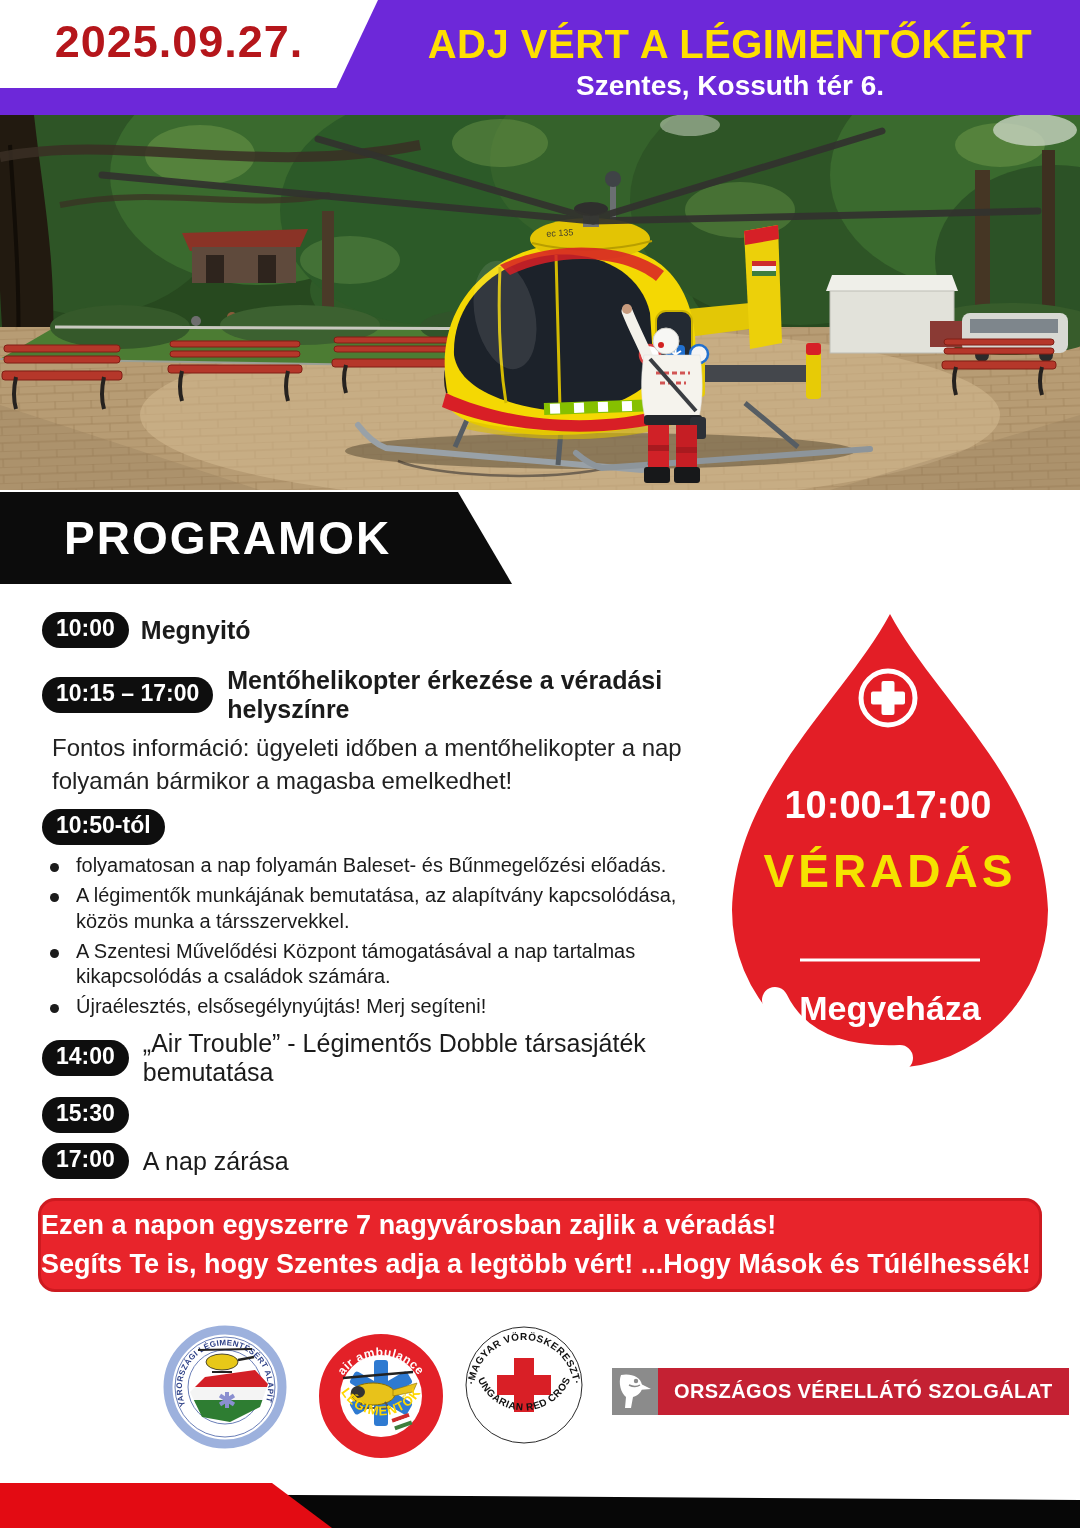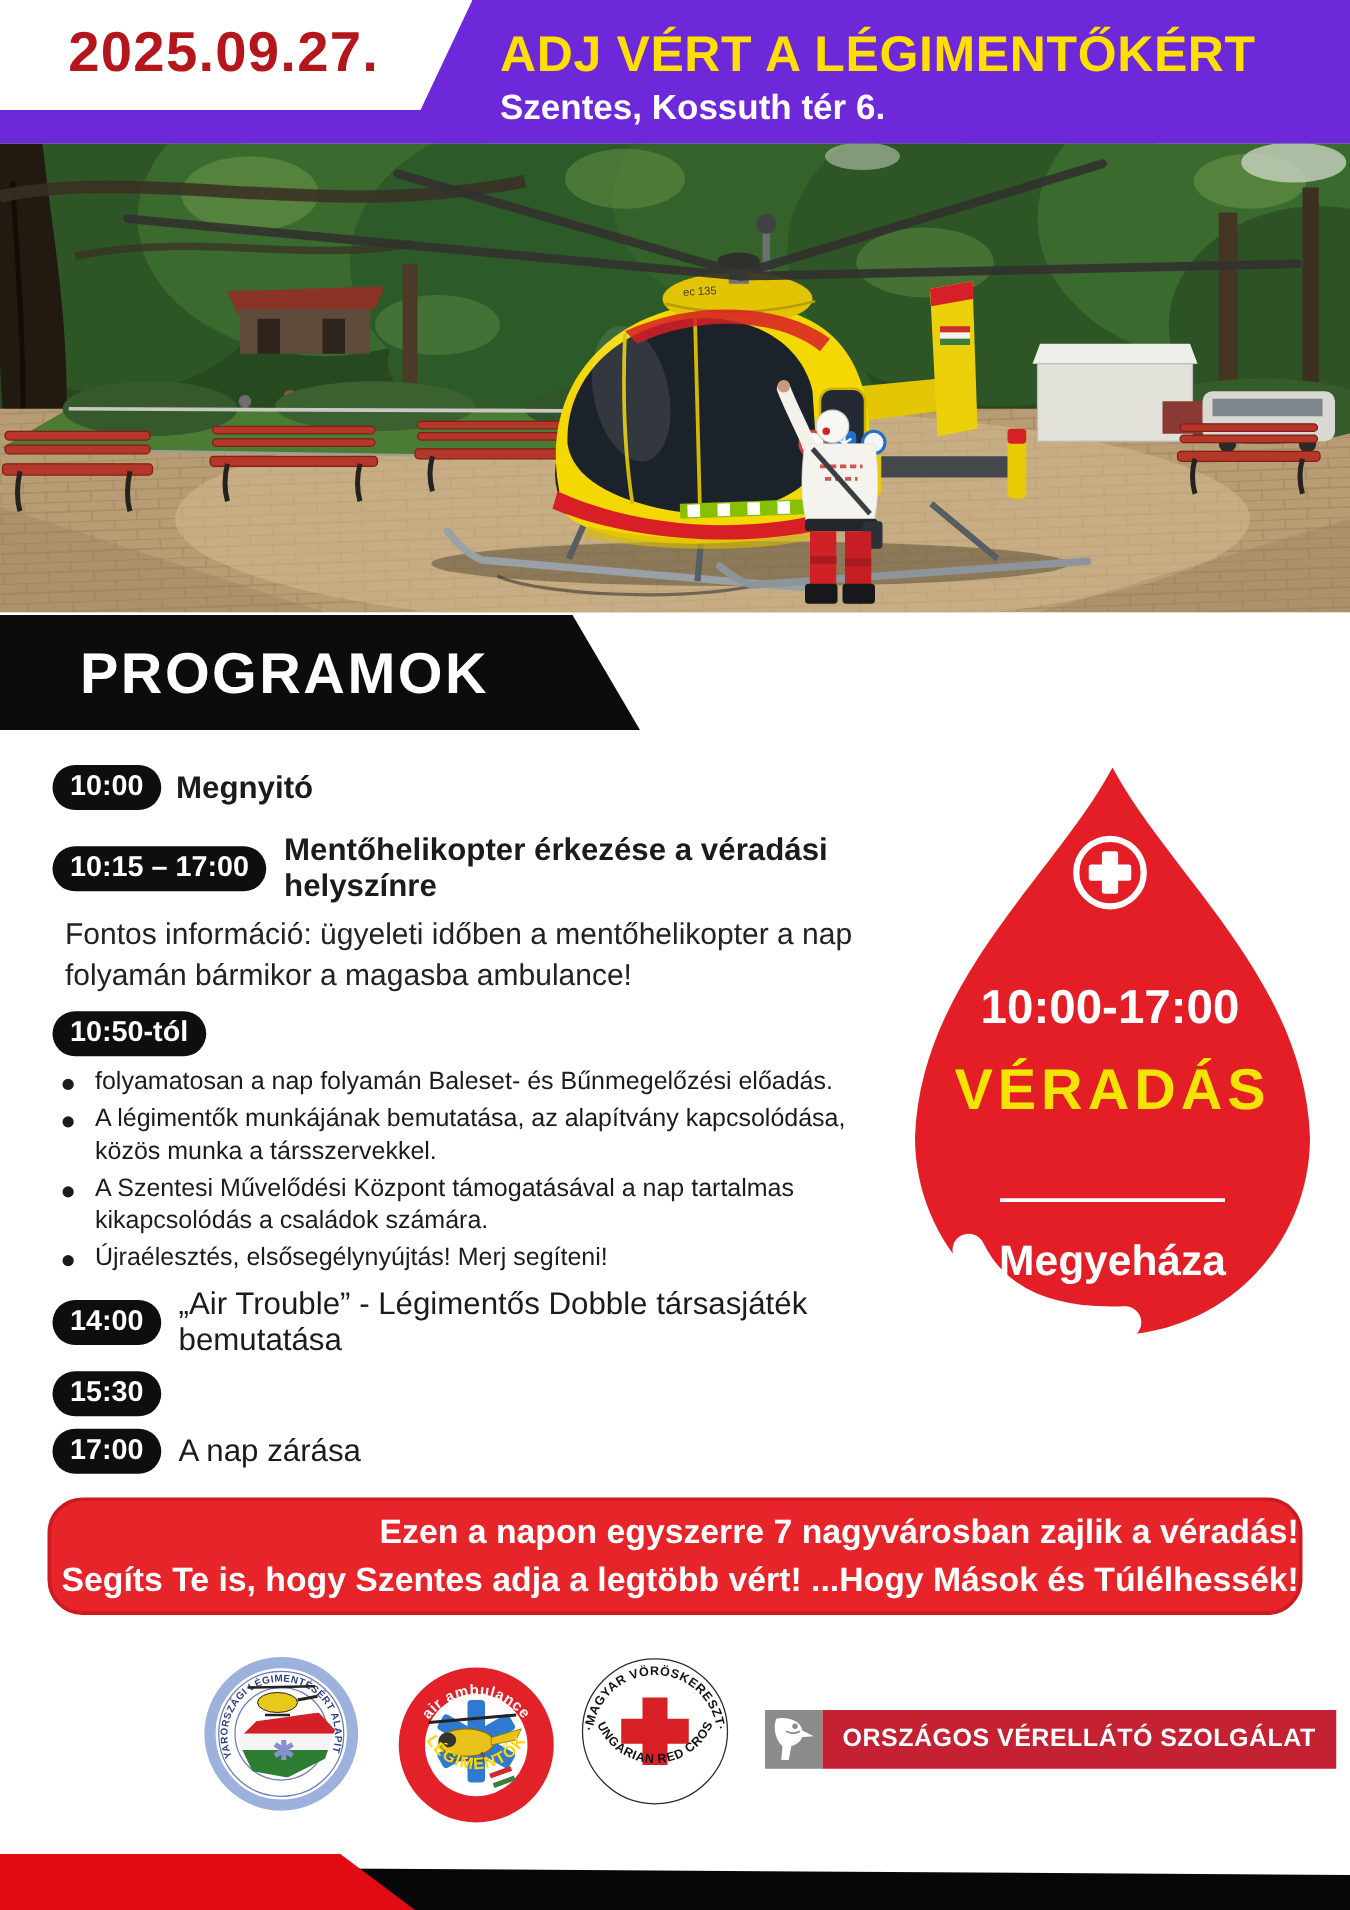--- a/index.html
+++ b/index.html
@@ -5,21 +5,21 @@
   html,body{margin:0;padding:0;background:#ffffff;}
   .poster{position:relative;width:1080px;height:1528px;background:#ffffff;overflow:hidden;
           font-family:"Liberation Sans", sans-serif;}
 
   
   .header{position:absolute;left:0;top:0;width:1080px;height:115px;background:#6d28d9;}
   .header-wedge{position:absolute;left:0;top:0;width:378px;height:88px;background:#ffffff;
                 clip-path:polygon(0 0,100% 0,89% 100%,0 100%);}
   .header-date{position:absolute;left:34px;top:16px;width:290px;text-align:center;
                font-size:45px;font-weight:bold;color:#b5161b;letter-spacing:1px;}
-  .header-texts{position:absolute;left:400px;top:0;width:660px;height:140px;color:#fff;}
+  .header-texts{position:absolute;left:400px;top:0;width:660px;height:140px;text-align:center;color:#fff;}
   .header-title{margin-top:22px;font-size:40px;font-weight:bold;color:#ffdf00;letter-spacing:.5px;}
   .header-sub{margin-top:3px;font-size:28px;font-weight:bold;color:#ffffff;}
 
   
   .photo{position:absolute;left:0;top:115px;width:1080px;height:375px;display:block;}
 
   
   .ribbon{position:absolute;left:0;top:492px;width:512px;height:92px;background:#0c0c0c;
           clip-path:polygon(0 0,458px 0,512px 100%,0 100%);display:flex;align-items:center;text-align:center;}
   .ribbon-text{padding-left:64px;font-size:46px;font-weight:bold;color:#ffffff;letter-spacing:2px;}
@@ -37,22 +37,22 @@
   .bullets{list-style:none;margin:0 0 10px;padding:0;width:640px;}
   .bullets li{position:relative;padding-left:34px;font-size:20px;line-height:1.26;margin-bottom:5px;color:#1b1b1b;}
   .bullets li::before{content:"";position:absolute;left:8px;top:10px;width:9px;height:9px;border-radius:50%;background:#1b1b1b;}
   .s-late{margin-bottom:10px;}
 
   
   .drop-svg{position:absolute;left:700px;top:600px;width:380px;height:510px;}
 
   
   .banner{position:absolute;left:38px;top:1198px;width:1004px;height:94px;box-sizing:border-box;
-          background:#e8242b;border:3px solid #cd1a20;border-radius:28px;
-          display:flex;flex-direction:column;justify-content:center;text-align:right;
+          background:#e8242b;border:3px solid #cd1a20;border-radius:17px;
+          display:flex;flex-direction:column;justify-content:center;text-align:left;
           color:#ffffff;font-weight:bold;}
   .banner-line{font-size:27px;line-height:1.45;}
 
   
   .logo-svg{position:absolute;}
   .ovsz{position:absolute;left:612px;top:1368px;height:47px;display:flex;align-items:stretch;}
   .ovsz-pelican{width:46px;height:47px;background:#8b8b8b;display:flex;align-items:center;justify-content:center;}
   .ovsz-label{background:#c42133;color:#ffffff;font-weight:bold;font-size:20px;letter-spacing:.4px;
               display:flex;align-items:center;padding:0 16px;}
 
@@ -306,21 +306,21 @@
 
     <div class="row s-item1">
       <span class="badge">10:00</span>
       <span class="lbl-bold">Megnyitó</span>
     </div>
 
     <div class="row">
       <span class="badge">10:15 – 17:00</span>
       <span class="lbl-bold">Mentőhelikopter érkezése a véradási helyszínre</span>
     </div>
-    <div class="note">Fontos információ: ügyeleti időben a mentőhelikopter a nap folyamán bármikor a magasba ambulance!</div>
+    <div class="note">Fontos információ: ügyeleti időben a mentőhelikopter a nap folyamán bármikor a magasba emelkedhet!</div>
 
     <div class="badge-from">
       <span class="badge">10:50-tól</span>
     </div>
     <ul class="bullets">
       <li>folyamatosan a nap folyamán Baleset- és Bűnmegelőzési előadás.</li>
       <li>A légimentők munkájának bemutatása, az alapítvány kapcsolódása, közös munka a társszervekkel.</li>
       <li>A Szentesi Művelődési Központ támogatásával a nap tartalmas kikapcsolódás a családok számára.</li>
       <li>Újraélesztés, elsősegélynyújtás! Merj segíteni!</li>
     </ul>

